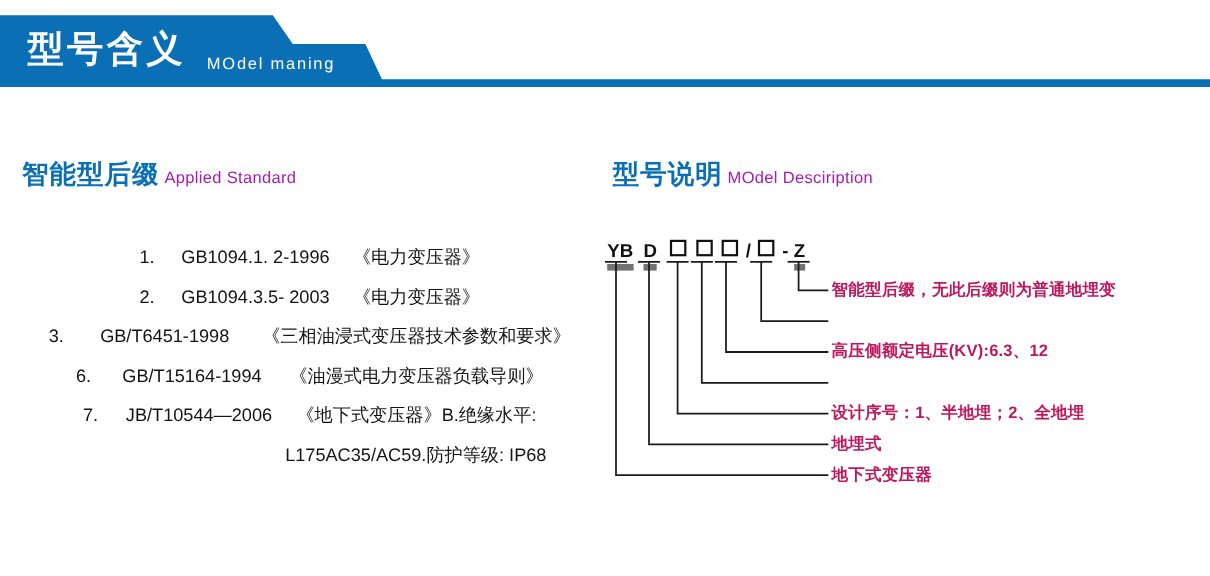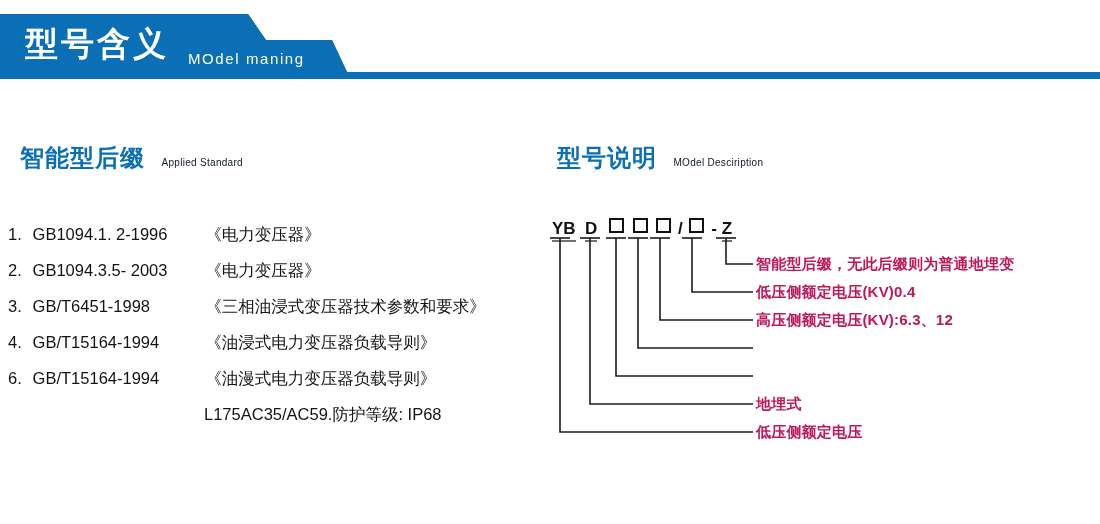--- a/index.html
+++ b/index.html
@@ -60,36 +60,36 @@
     white-space: nowrap;
   }
   .section-head .cn {
     font-size: 24px;
     font-weight: 700;
     color: #0A6FB5;
     letter-spacing: 1px;
     vertical-align: baseline;
   }
   .section-head .en {
-    font-size: 10px;
+    font-size: 15px;
     font-weight: 400;
-    color: #0f172a;
+    color: #a21caf;
     letter-spacing: 0.3px;
-    margin-left: 12px;
     vertical-align: baseline;
   }
   #standard-heading { left: 20px; top: 142px; }
   #type-heading     { left: 557px; top: 142px; }
 
   
   #standards-list {
     position: absolute;
-    left: 8px;
+    left: 20px;
     top: 216px;
     width: 520px;
+    text-align: center;
   }
   .std-row {
     position: relative;
     height: 36px;
     white-space: nowrap;
     font-size: 16.5px;
     line-height: 36px;
     color: #141414;
   }
   .std-row .std-num {
@@ -123,21 +123,21 @@
     position: absolute;
     left: 4px;
     top: 8px;
     font-size: 17px;
     font-weight: 700;
     color: #111111;
     letter-spacing: 0px;
     white-space: nowrap;
   }
   #code-string span { display: inline-block; }
-  .code-underline { border-bottom: 2px solid #737373; padding-bottom: 1px; }
+  .code-underline { border-bottom: 6px solid #737373; padding-bottom: 1px; }
   .code-box {
     width: 11px;
     height: 11px;
     border: 2px solid #111;
     margin: 0 2px;
     vertical-align: 1px;
   }
   #leader-svg {
     position: absolute;
     left: 0;
@@ -183,28 +183,28 @@
     <span class="std-num">2.</span>
     <span class="std-code">GB1094.3.5- 2003</span>
     <span class="std-title">《电力变压器》</span>
   </div>
   <div class="std-row">
     <span class="std-num">3.</span>
     <span class="std-code">GB/T6451-1998</span>
     <span class="std-title">《三相油浸式变压器技术参数和要求》</span>
   </div>
   <div class="std-row">
-    <span class="std-num">4.</span>
-    <span class="std-code">GB/T15164-1994</span>
-    <span class="std-title">《油浸式电力变压器负载导则》</span>
-  </div>
-  <div class="std-row">
     <span class="std-num">6.</span>
     <span class="std-code">GB/T15164-1994</span>
     <span class="std-title">《油漫式电力变压器负载导则》</span>
+  </div>
+  <div class="std-row">
+    <span class="std-num">7.</span>
+    <span class="std-code">JB/T10544—2006</span>
+    <span class="std-title">《地下式变压器》B.绝缘水平:</span>
   </div>
   <div class="std-cont">L175AC35/AC59.防护等级: IP68</div>
 </div>
 
 <div id="type-heading" class="section-head">
   <span class="cn">型号说明</span>
   <span class="en">MOdel Desciription</span>
 </div>
 
 <div id="type-diagram">
@@ -242,17 +242,17 @@
 
       <polyline points="112,28 112,110 205,110"></polyline>
 
       <polyline points="144,28 144,82 205,82"></polyline>
 
       <polyline points="178,28 178,54 205,54"></polyline>
     </g>
   </svg>
 
   <div class="leader-label" style="top:45px;">智能型后缀，无此后缀则为普通地埋变</div>
-  <div class="leader-label" style="top:73px;">低压侧额定电压(KV)0.4</div>
   <div class="leader-label" style="top:101px;">高压侧额定电压(KV):6.3、12</div>
+  <div class="leader-label" style="top:157px;">设计序号：1、半地埋；2、全地埋</div>
   <div class="leader-label" style="top:185px;">地埋式</div>
-  <div class="leader-label" style="top:213px;">低压侧额定电压</div>
+  <div class="leader-label" style="top:213px;">地下式变压器</div>
 </div>
 
 </body></html>

